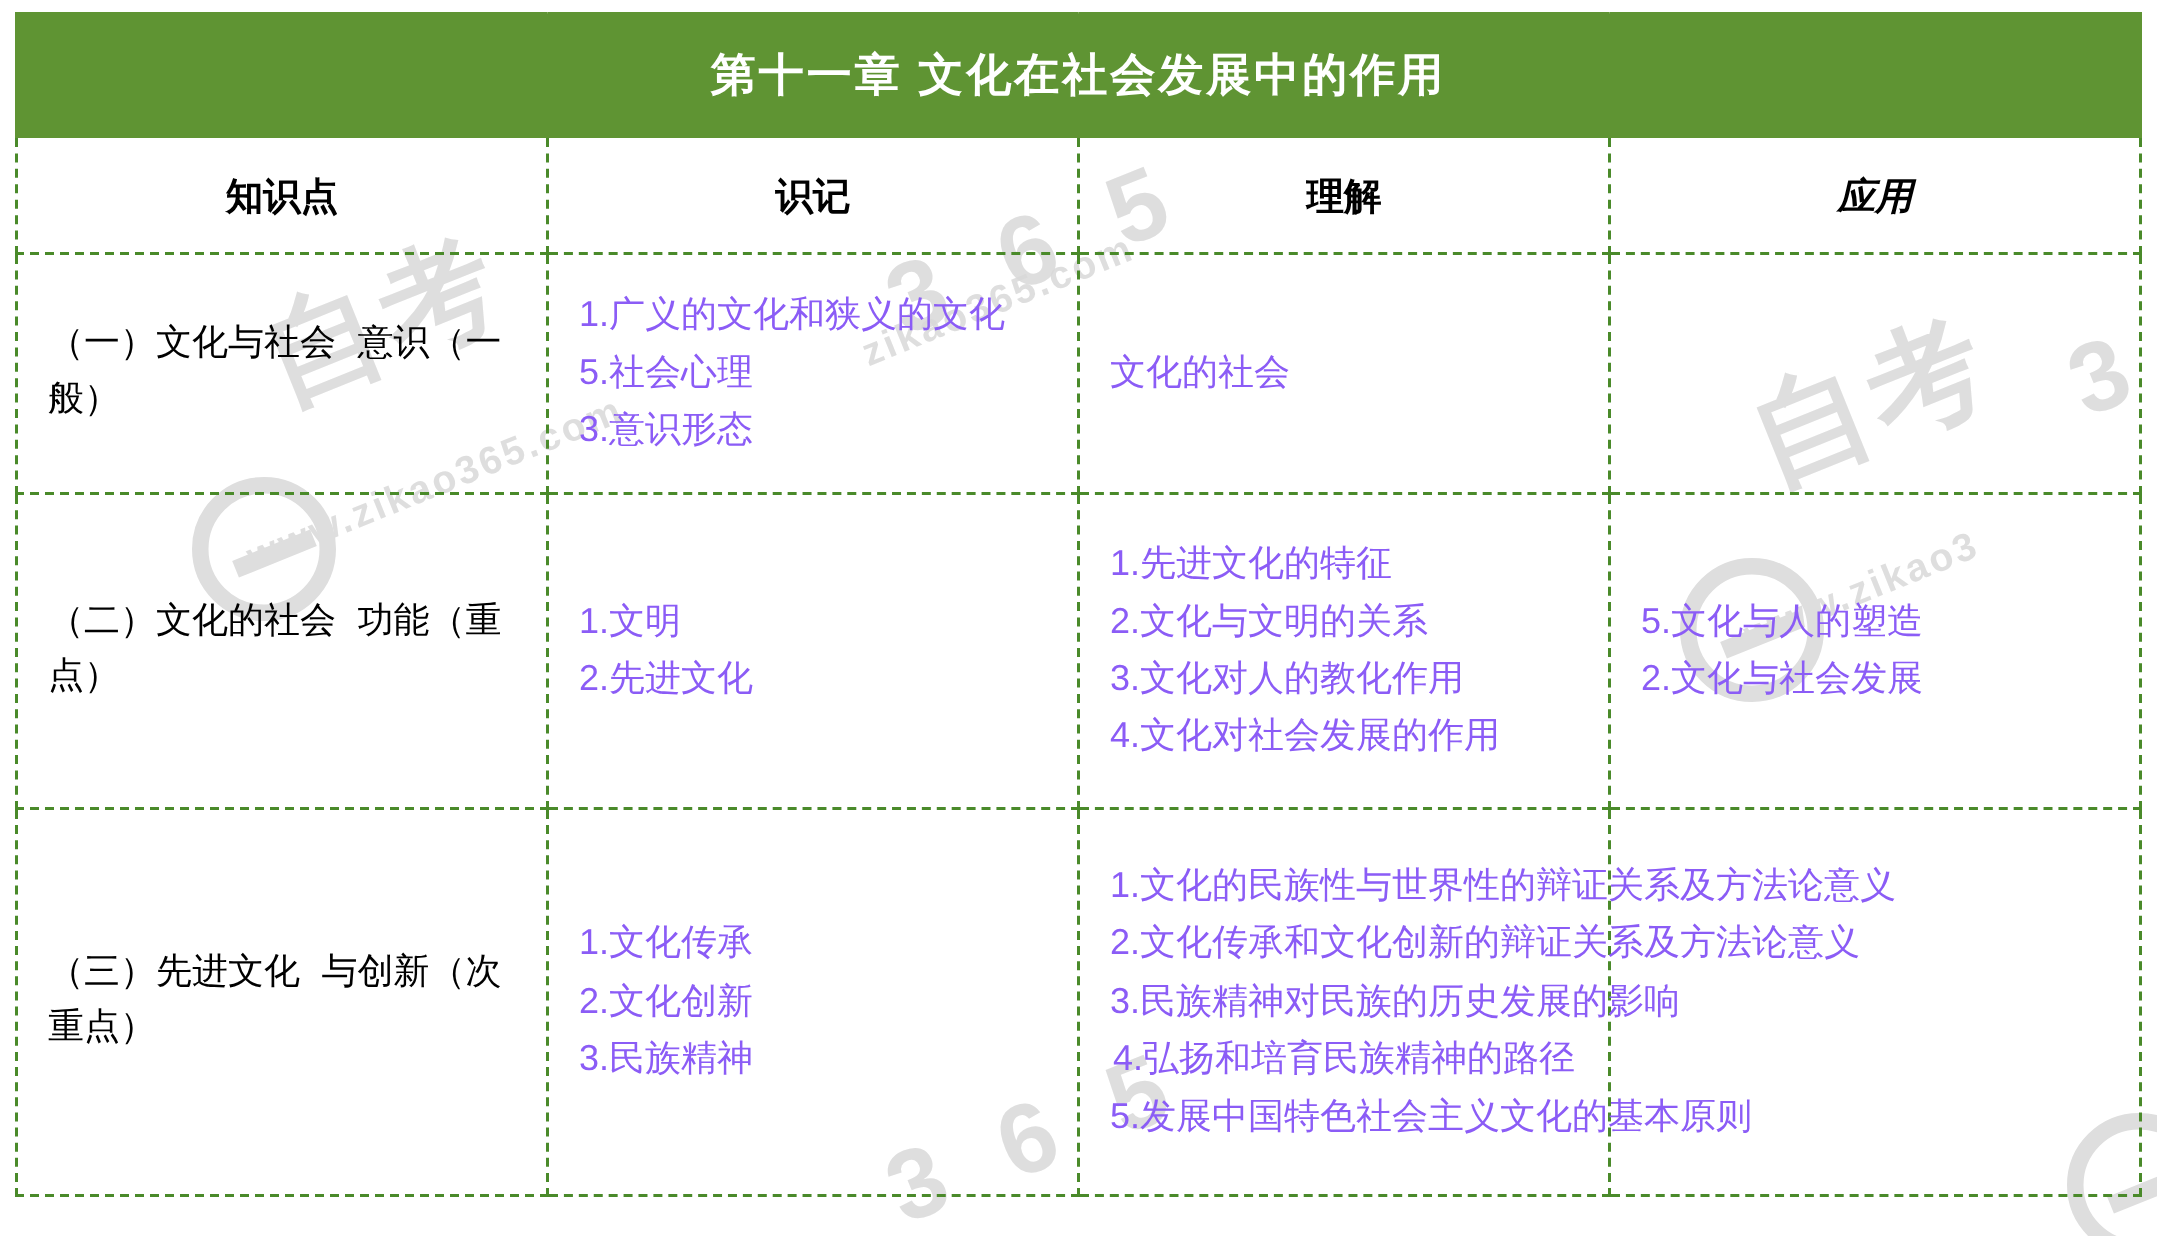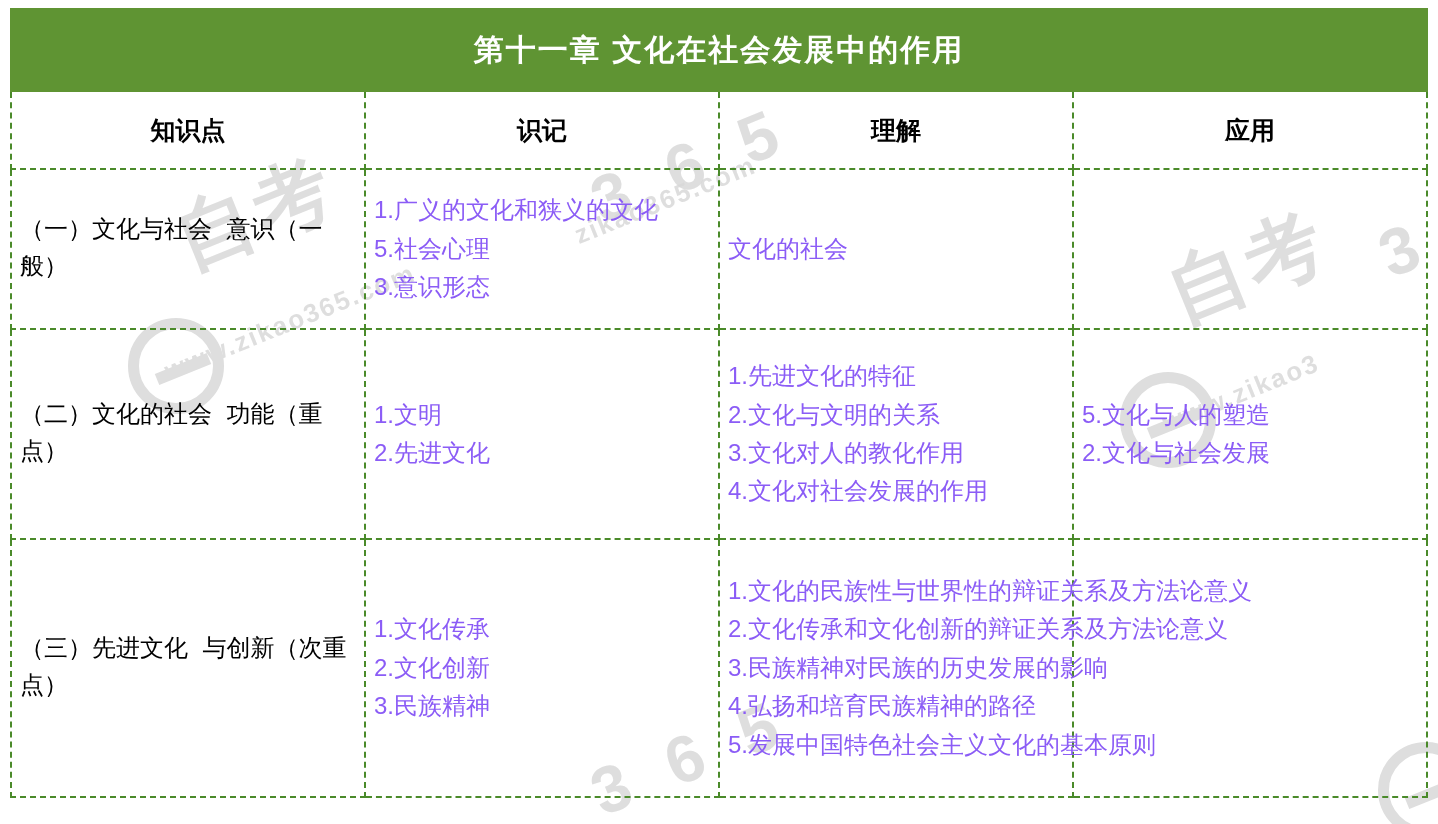--- a/index.html
+++ b/index.html
@@ -75,21 +75,21 @@
     position: relative;
     z-index: 10;
     border-collapse: collapse;
     width: 1418px;
     table-layout: fixed;
     background: transparent;
   }
   table.chapter-table td, table.chapter-table th {
     border: 2px dashed #4a8a2a;
     vertical-align: middle;
-    padding: 6px 8px;
+    padding: 6px 20px;
     box-sizing: border-box;
   }
   .title-cell {
     background: #5f9433;
     color: #ffffff;
     font-size: 30px;
     font-weight: bold;
     text-align: center;
     letter-spacing: 2px;
     height: 82px;
@@ -111,26 +111,26 @@
     font-family: Liberation Mono, monospace;
   }
   .list-cell {
     font-size: 24px;
     color: #8b5cf6;
     line-height: 1.6;
     text-align: left;
     vertical-align: middle;
   }
   .list-cell .ln { display: block; white-space: nowrap; }
-  .list-cell.wide .ln { white-space: nowrap; }
+  .list-cell.wide .ln { white-space: nowrap; text-align: center; }
 
   .col-kp { width: 240px; }
   .col-sj { width: 340px; }
   .col-lj { width: 600px; }
-  .col-yy { width: 238px; }
+  .col-yy { width: 238px; font-style: italic; }
 
   .row-1 td { height: 160px; }
   .row-2 td { height: 210px; }
   .row-3 td { height: 258px; }
 </style>
 </head>
 <body>
 
 <div class="page">
 

